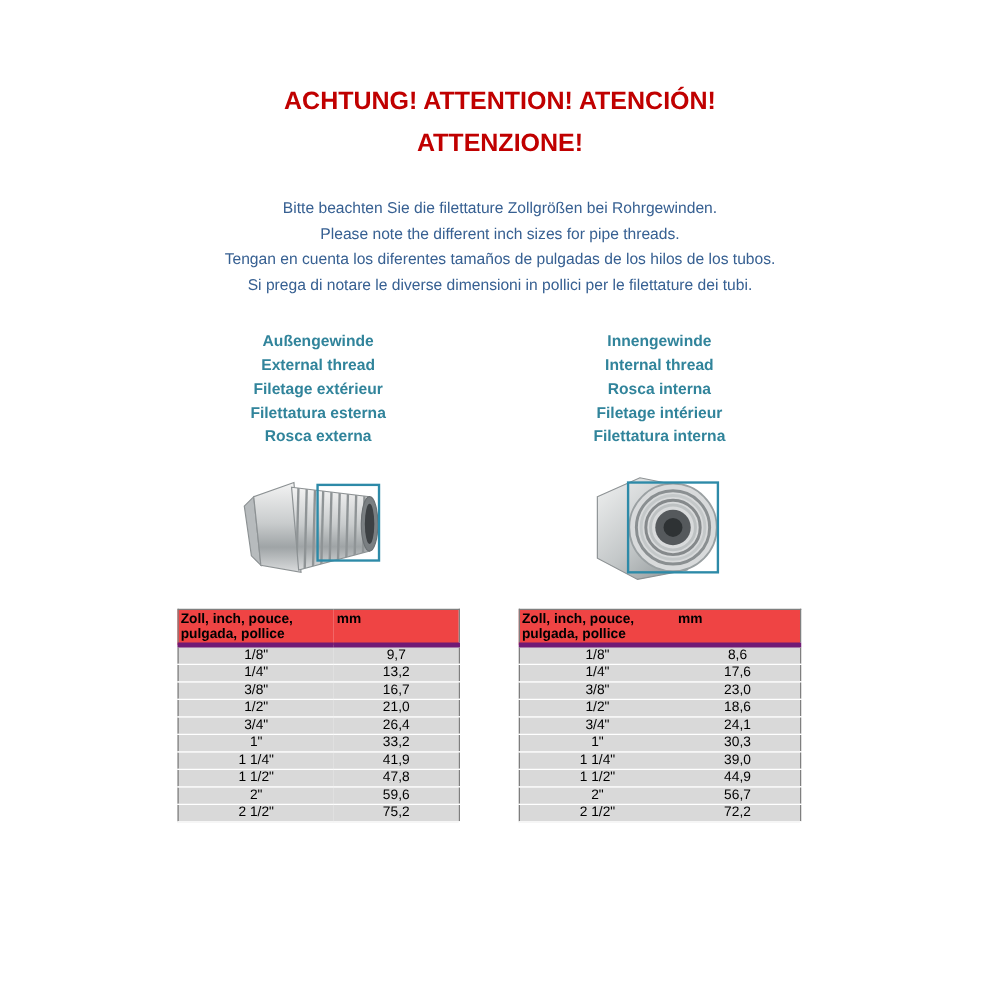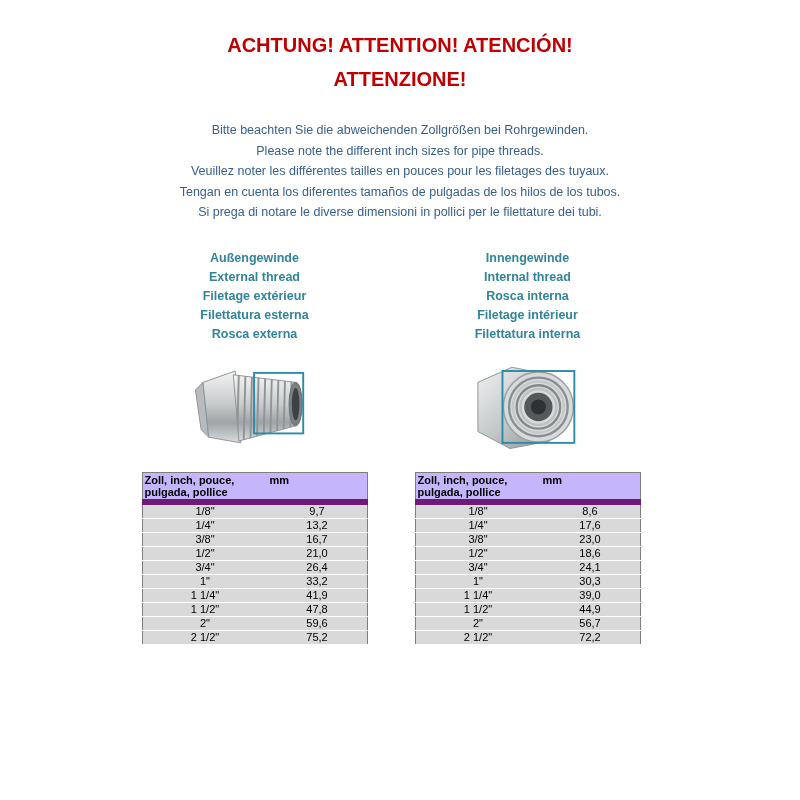--- a/index.html
+++ b/index.html
@@ -1,57 +1,56 @@
 <!DOCTYPE html>
 <html><head>
 <meta charset="utf-8">
 <style>
   html,body{margin:0;padding:0;background:#ffffff;}
   .page{
     width:800px;height:800px;background:#ffffff;overflow:hidden;
     font-family:"Liberation Sans",sans-serif;color:#000;position:relative;
   }
   .title{
-    margin:0;padding-top:28px;text-align:center;
+    margin:0;padding-top:64px;text-align:center;
     color:#C00000;font-size:20px;font-weight:bold;line-height:34px;
   }
   .notes{margin-top:24px;text-align:center;color:#376092;font-size:12.5px;line-height:20.5px;}
   .notes p{margin:0;}
   .columns{display:flex;margin:26px 0 8px 118px;width:546px;}
   .col{width:273px;}
   .headings{color:#31849B;font-weight:bold;font-size:12.5px;line-height:19px;text-align:center;}
   .headings div{white-space:nowrap;}
   .figure{margin-top:10px;height:104px;display:flex;align-items:center;justify-content:center;}
   .size-table{
     border-collapse:collapse;width:226px;margin:14px auto 0;
     font-size:11px;border:1px solid #7f7f7f;table-layout:fixed;
   }
   .size-table th{font-size:11px;font-weight:bold;padding:1px 2px;line-height:12px;vertical-align:top;}
   .size-table th.size-h{text-align:left;width:56%;}
   .size-table th.mm-h{text-align:left;width:44%;}
-  .size-table thead tr{border-bottom:6px solid #701a75;background:#c4b5fd;padding-left:32px;}
+  .size-table thead tr{border-bottom:4px solid #701a75;background:#ef4444;padding-left:32px;}
   .size-table tbody td{
     background:#d9d9d9;text-align:center;padding:0 2px;
     height:12px;line-height:13px;border-bottom:1px solid #ffffff;
   }
 </style>
 </head>
 <body>
 
 <div class="page">
 
   <h1 class="title">
     <span>ACHTUNG! ATTENTION! ATENCIÓN!</span><br>
     <span>ATTENZIONE!</span>
   </h1>
 
   <div class="notes">
-    <p>Bitte beachten Sie die abweichenden Zollgrößen bei Rohrgewinden.</p>
+    <p>Bitte beachten Sie die filettature Zollgrößen bei Rohrgewinden.</p>
     <p>Please note the different inch sizes for pipe threads.</p>
-    <p>Veuillez noter les différentes tailles en pouces pour les filetages des tuyaux.</p>
     <p>Tengan en cuenta los diferentes tamaños de pulgadas de los hilos de los tubos.</p>
     <p>Si prega di notare le diverse dimensioni in pollici per le filettature dei tubi.</p>
   </div>
 
   <div class="columns">
 
     <section class="col">
       <div class="headings">
         <div>Außengewinde</div>
         <div>External thread</div>

